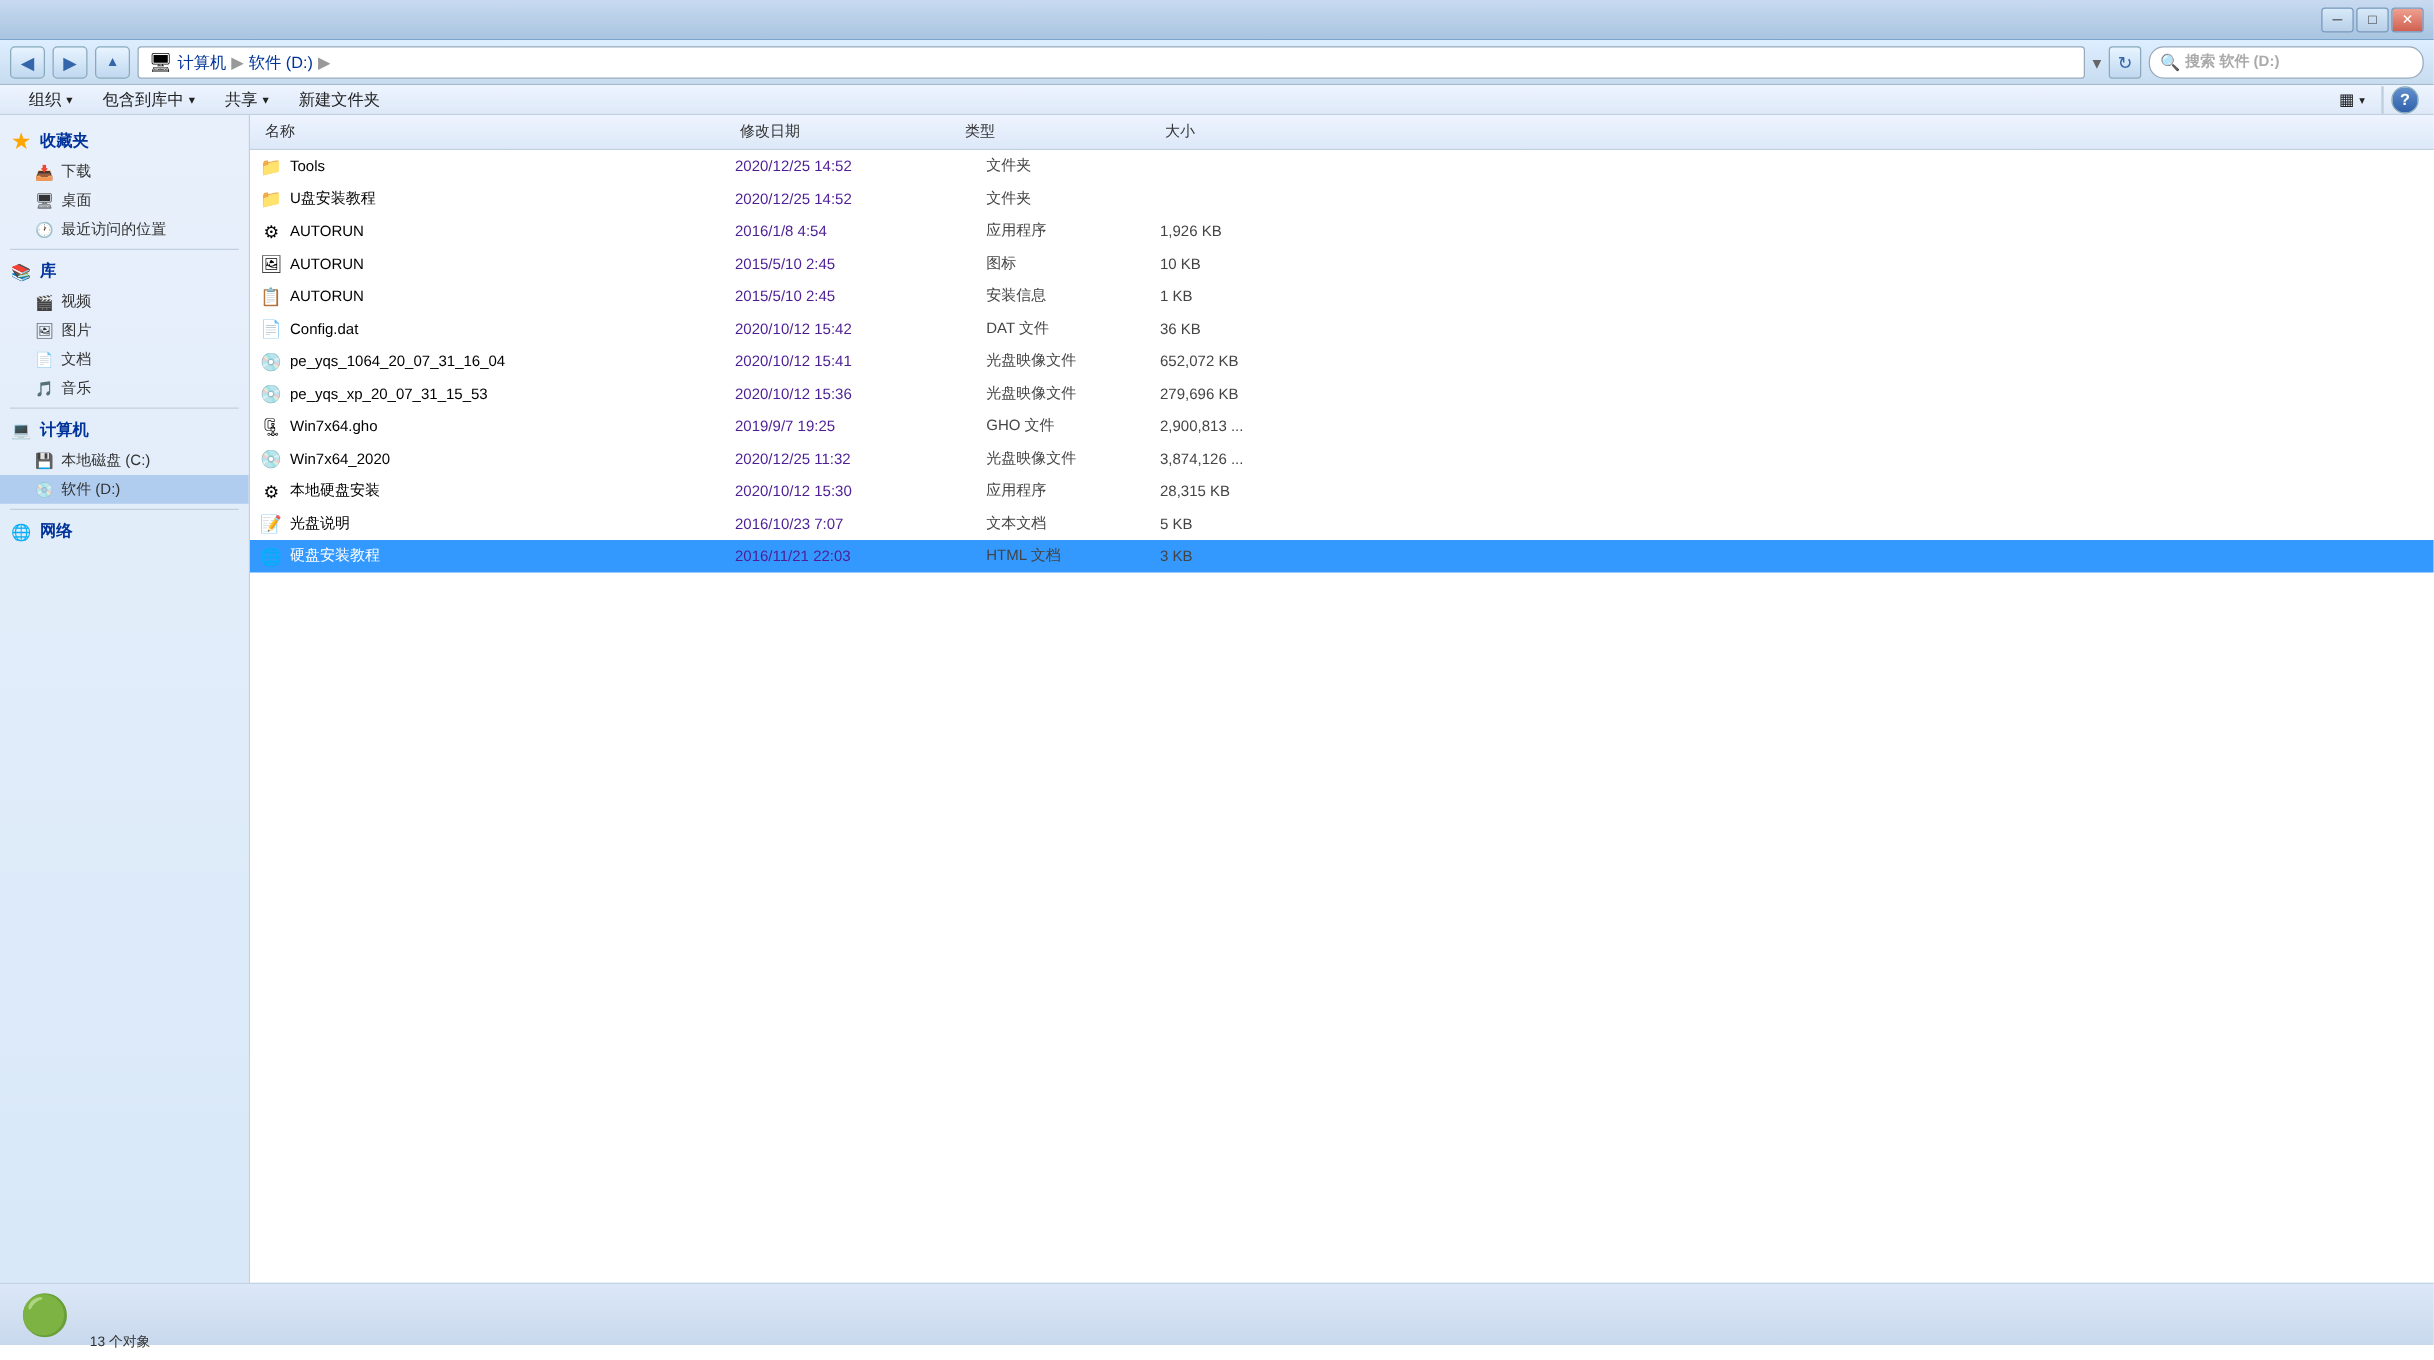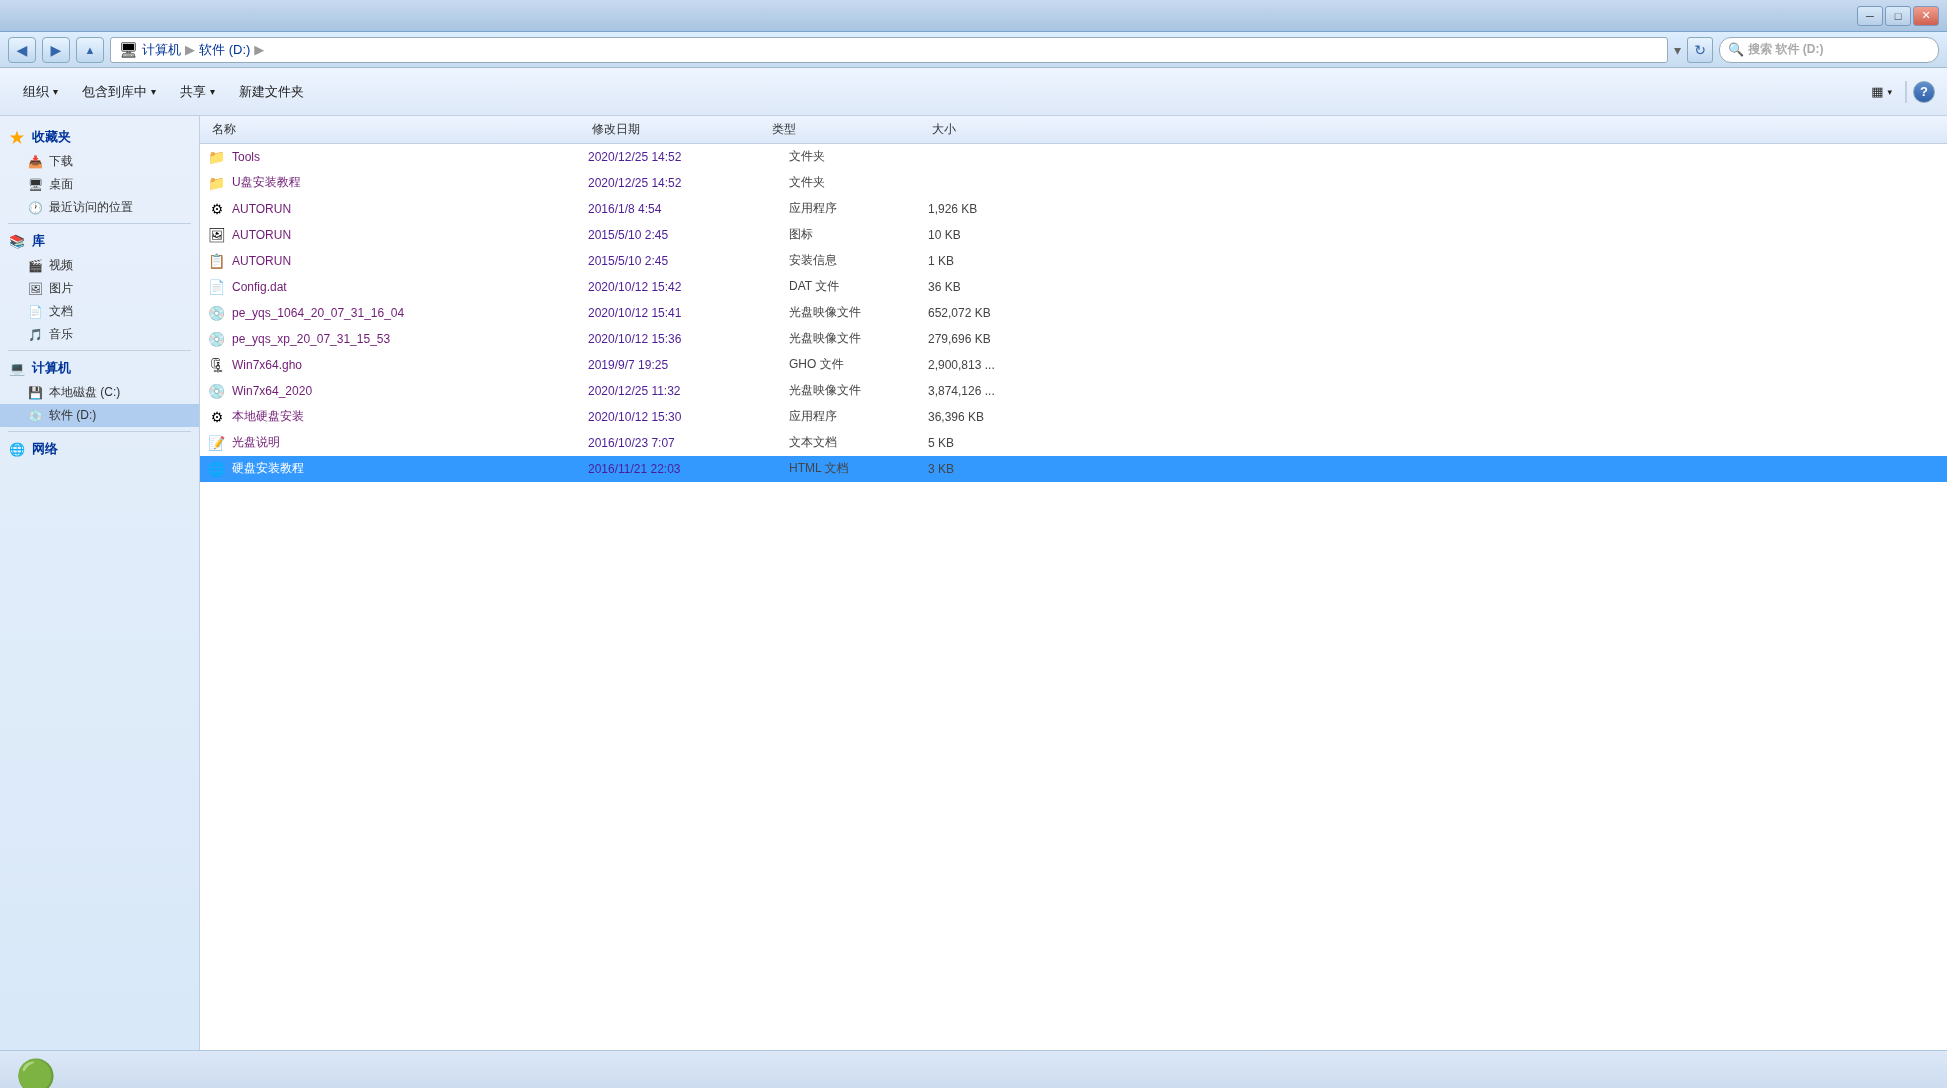--- a/index.html
+++ b/index.html
@@ -104,21 +104,21 @@
       align-items: center;
       padding: 0 8px;
       background: #fff;
       gap: 4px;
       color: #999;
       font-size: 12px;
     }
 
     
     .toolbar {
-      height: 48px;
+      height: 24px;
       background: linear-gradient(to bottom, #eef5ff, #dde8f8);
       display: flex;
       align-items: center;
       padding: 0 12px;
       gap: 2px;
       border-bottom: 1px solid #c0d0e0;
     }
     .toolbar-btn {
       height: 28px;
       padding: 0 10px;
@@ -247,21 +247,21 @@
     }
     .file-icon {
       width: 18px;
       height: 18px;
       flex-shrink: 0;
       display: flex;
       align-items: center;
       justify-content: center;
       font-size: 14px;
     }
-    .file-name { color: #701a75; font-size: 12px; }
+    .file-name { color: #000000; font-size: 12px; }
     .file-date { font-size: 12px; color: #4c1d95; }
     .file-type { font-size: 12px; color: #444; margin-left: 21px; }
     .file-size { font-size: 12px; color: #444; text-align: right; padding-right: 8px; }
 
     
     .status-bar {
       height: 50px;
       background: linear-gradient(to bottom, #dce8f8, #c8d8ec);
       border-top: 1px solid #b0c8e0;
       display: flex;
@@ -508,21 +508,21 @@
       <div class="file-cell file-type">光盘映像文件</div>
       <div class="file-cell file-size">3,874,126 ...</div>
     </div>
             <div class="file-row">
       <div class="file-cell">
         <span class="file-icon">⚙</span>
         <span class="file-name">本地硬盘安装</span>
       </div>
       <div class="file-cell file-date">2020/10/12 15:30</div>
       <div class="file-cell file-type">应用程序</div>
-      <div class="file-cell file-size">36,396 KB</div>
+      <div class="file-cell file-size">28,315 KB</div>
     </div>
             <div class="file-row">
       <div class="file-cell">
         <span class="file-icon">📝</span>
         <span class="file-name">光盘说明</span>
       </div>
       <div class="file-cell file-date">2016/10/23 7:07</div>
       <div class="file-cell file-type">文本文档</div>
       <div class="file-cell file-size">5 KB</div>
     </div>

